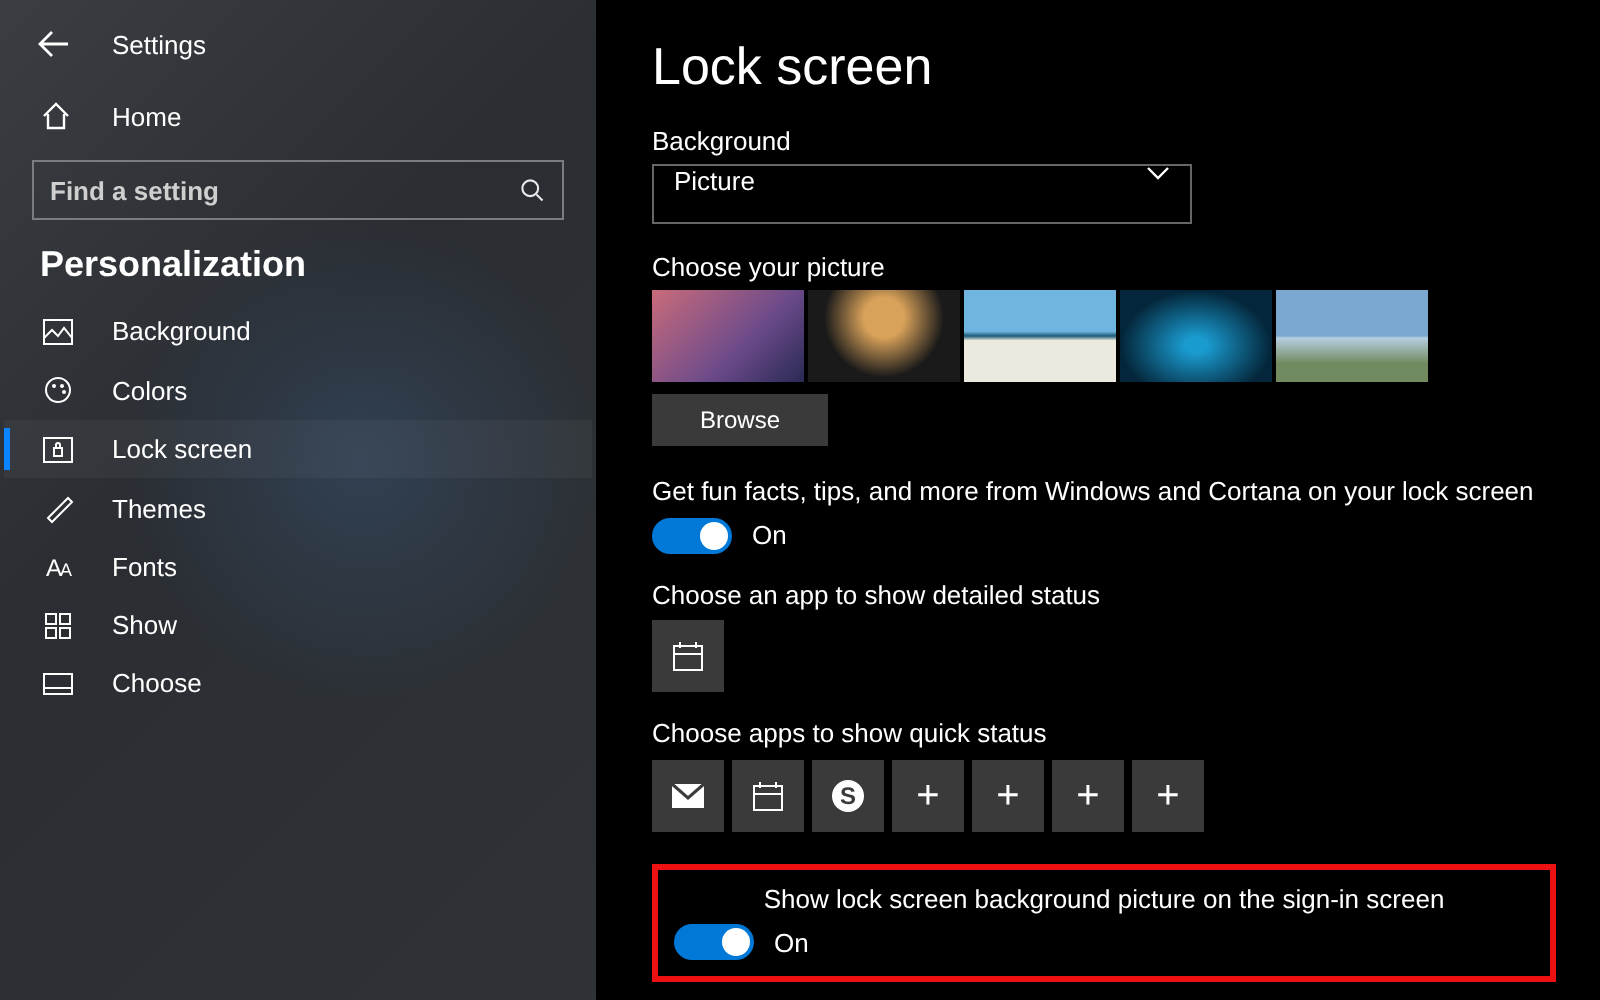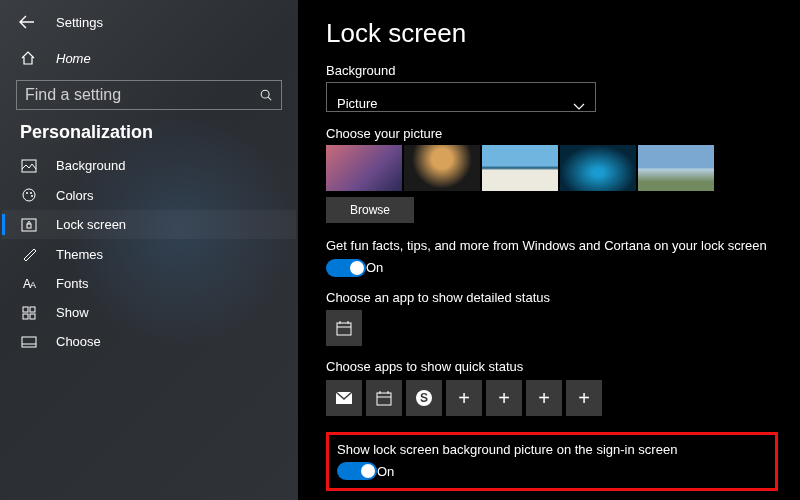--- a/index.html
+++ b/index.html
@@ -8,57 +8,57 @@
   .sidebar {
     width: 298px; height: 100%;
     background: linear-gradient(135deg, #3a3d42 0%, #2a2d32 40%, #2f3338 100%);
     position: relative; padding: 2px;
     background-image: radial-gradient(circle at 180px 230px, rgba(60,100,140,0.35), rgba(40,44,48,0) 120px),
       linear-gradient(135deg, #3a3d42 0%, #2a2d32 40%, #2f3338 100%);
   }
   .sb-top { display: flex; align-items: center; height: 34px; padding: 6px 10px 0 14px; }
   .back-btn { width: 22px; height: 22px; display: flex; align-items: center; justify-content: center; margin-right: 18px; cursor: pointer; }
   .sb-title { font-size: 13px; font-weight: 400; }
-  .home-row { display: flex; align-items: flex-end; padding: 8px 18px; margin-top: 6px; cursor: pointer; font-style: italic; }
+  .home-row { display: flex; align-items: flex-end; padding: 8px 18px; margin-top: 6px; cursor: pointer; }
   .home-row .icon { width: 18px; margin-right: 18px; display:flex; align-items:center; }
   .home-row .lbl { font-size: 13px; }
   .search-wrap { margin: 6px 14px 10px 14px; border: 1px solid #7a7d80; height: 30px; display: flex; align-items: center; padding: 0 8px; }
-  .search-wrap input { flex: 1; background: transparent; border: none; outline: none; color: #ddd; font-size: 16px; }
+  .search-wrap input { flex: 1; background: transparent; border: none; outline: none; color: #ddd; font-size: 13px; font-weight: bold; }
   .search-wrap input::placeholder { color: #cfcfcf; }
   .search-icon { width: 14px; height: 14px; opacity: .9; }
   .section-hdr { font-size: 18px; font-weight: 600; padding: 2px 18px 8px 18px; }
   .nav-item { display: flex; align-items: center; padding: 7px 18px; cursor: pointer; position: relative; }
   .nav-item .icon { width: 18px; margin-right: 18px; display:flex; justify-content:center; }
   .nav-item .lbl { font-size: 13px; }
   .nav-item.active::before { content:""; position:absolute; left:0; top:4px; bottom:4px; width:3px; background:#0a84ff; }
   .nav-item.active { background: rgba(255,255,255,0.04); }
 
   .main { flex: 1; background: #000; padding: 18px 22px 10px 28px; overflow: hidden; position: relative; }
   .page-title { font-size: 26px; font-weight: 300; margin-bottom: 14px; }
   .field-label { font-size: 13px; font-weight: 400; color: #fff; margin-bottom: 4px; }
-  .dropdown { width: 270px; height: 30px; border: 1px solid #666; display: flex; align-items: flex-end; justify-content: space-between; padding: 0 10px; cursor: pointer; margin-bottom: 14px; }
+  .dropdown { width: 270px; height: 30px; border: 1px solid #666; display: flex; align-items: flex-start; justify-content: space-between; padding: 0 10px; cursor: pointer; margin-bottom: 14px; }
   .dropdown span { font-size: 13px; }
   .thumbs { display: flex; gap: 2px; margin-top: 4px; margin-bottom: 6px; }
   .thumb { width: 76px; height: 46px; background: #333; }
   .thumb.t1 { background: linear-gradient(135deg,#c96b7a,#6b4a8a 60%,#2a2a55); }
   .thumb.t2 { background: radial-gradient(circle at 50% 30%, #d9a25a 20%, #1a1a1a 60%); }
   .thumb.t3 { background: linear-gradient(#6fb5df 45%, #1d5a7a 50%, #eceadf 55%); }
   .thumb.t4 { background: radial-gradient(ellipse at 50% 60%, #1a9bcf 10%, #04263a 70%); }
   .thumb.t5 { background: linear-gradient(#7aa8d0 50%, #b6cfe0 52%, #728a60 80%); }
   .browse-btn { background: #3a3a3a; border: none; color: #fff; font-size: 12px; padding: 6px 24px; margin-bottom: 14px; cursor: pointer; }
   .block { margin-bottom: 12px; }
   .desc { font-size: 13px; line-height: 1.35; margin-bottom: 4px; }
-  .toggle-row { display: flex; align-items: center; }
+  .toggle-row { display: flex; align-items: center; gap: 10px; }
   .toggle { width: 40px; height: 18px; border-radius: 10px; background: #0078d7; position: relative; cursor: pointer; }
   .toggle::after { content:""; position:absolute; right:2px; top:2px; width:14px; height:14px; border-radius:50%; background:#fff; }
   .toggle-lbl { font-size: 13px; }
   .tile { width: 36px; height: 36px; background: #3a3a3a; display:flex; align-items:center; justify-content:center; cursor:pointer; }
   .tiles { display:flex; gap:4px; margin-top:4px; }
   .plus { font-size: 20px; color:#fff; line-height:1; }
-  .highlight-box { border: 3px solid #e11; padding: 6px 8px 8px 8px; margin-top: 16px; }
+  .highlight-box { border: 3px solid #e11; padding: 6px 8px 8px 8px; margin-top: 16px; text-align: center; }
 
   svg { display:block; }
 </style>
 </head>
 <body>
 
 <div class="app">
   <div class="sidebar">
     <div class="sb-top">
       <div class="back-btn">

